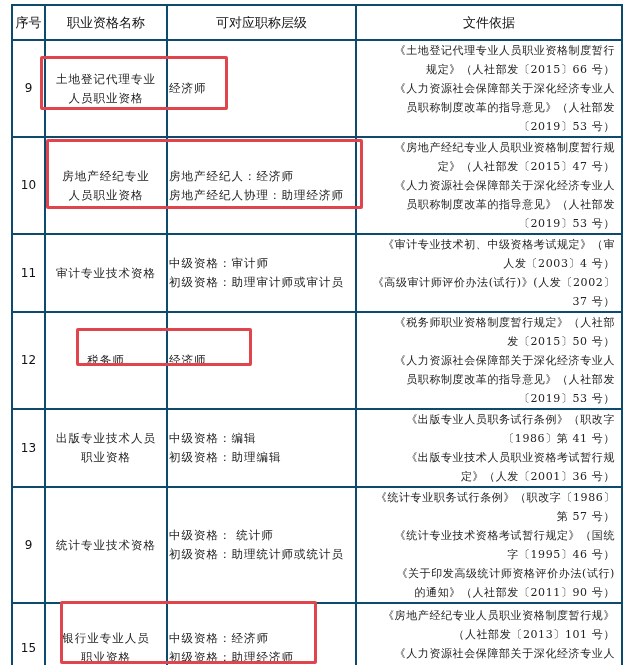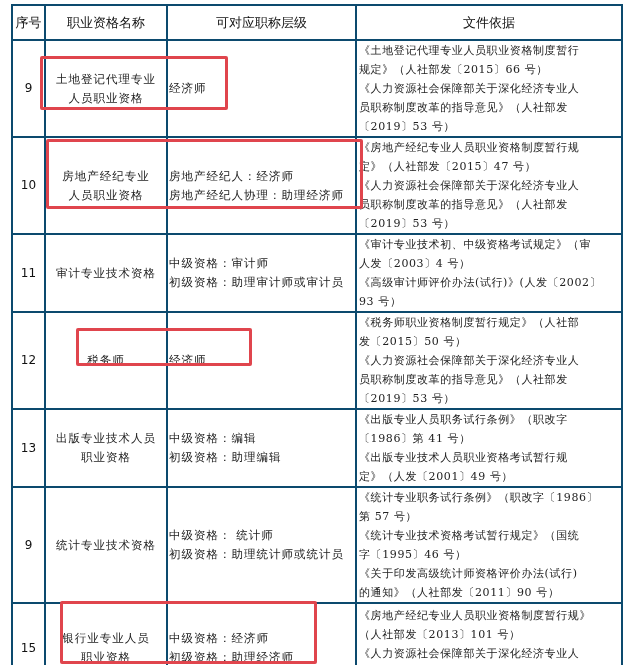--- a/index.html
+++ b/index.html
@@ -5,21 +5,21 @@
   html, body { margin: 0; padding: 0; background: #ffffff; }
   body { width: 625px; height: 665px; position: relative; overflow: hidden;
          font-family: "DejaVu Sans", "Liberation Sans", sans-serif; color: #222; }
   table { position: absolute; left: 11px; top: 4px; border-collapse: collapse; table-layout: fixed; width: 610px; }
   th, td { border: 2px solid #0c4a6e; padding: 0; vertical-align: middle; }
   th { height: 33px; font-size: 13px; font-weight: normal; text-align: center; color: #111; }
   td { font-size: 11.5px; line-height: 19px; }
   td.idx { text-align: center; font-size: 12px; color: #111; }
   td.name { text-align: center; letter-spacing: 1px; padding: 0 2px; }
   td.level { text-align: left; padding-left: 1px; letter-spacing: 1px; white-space: nowrap; overflow: hidden; margin-left: 16px; }
-  td.doc { text-align: left; padding-left: 2px; padding-right: 18px; font-family: "DejaVu Serif", "Liberation Serif", serif; font-size: 11px; line-height: 19px; letter-spacing: 0.6px; }
+  td.doc { text-align: right; padding-left: 2px; padding-right: 6px; font-family: "DejaVu Serif", "Liberation Serif", serif; font-size: 11px; line-height: 19px; letter-spacing: 0.6px; }
   td.doc div { white-space: pre-wrap; }
   .redbox { position: absolute; border: 3px solid #e0454d; border-radius: 2px; pointer-events: none; }
 </style>
 </head>
 <body>
 
 <table>
   <colgroup>
     <col style="width:33px">
     <col style="width:122px">
@@ -79,21 +79,21 @@
         <div>审计专业技术资格</div>
       </td>
       <td class="level">
         <div>中级资格：审计师</div>
         <div>初级资格：助理审计师或审计员</div>
       </td>
       <td class="doc">
         <div>《审计专业技术初、中级资格考试规定》（审</div>
         <div>人发〔2003〕4 号）</div>
         <div>《高级审计师评价办法(试行)》(人发〔2002〕</div>
-        <div>93 号）</div>
+        <div>37 号）</div>
       </td>
     </tr>
 
     <tr style="height:97px">
       <td class="idx">12</td>
       <td class="name">
         <div>税务师</div>
       </td>
       <td class="level">
         <div>经济师</div>
@@ -114,21 +114,21 @@
         <div>职业资格</div>
       </td>
       <td class="level">
         <div>中级资格：编辑</div>
         <div>初级资格：助理编辑</div>
       </td>
       <td class="doc">
         <div>《出版专业人员职务试行条例》（职改字</div>
         <div>〔1986〕第 41 号）</div>
         <div>《出版专业技术人员职业资格考试暂行规</div>
-        <div>定》（人发〔2001〕49 号）</div>
+        <div>定》（人发〔2001〕36 号）</div>
       </td>
     </tr>
 
     <tr style="height:115px">
       <td class="idx">9</td>
       <td class="name">
         <div>统计专业技术资格</div>
       </td>
       <td class="level">
         <div>中级资格：  统计师</div>

